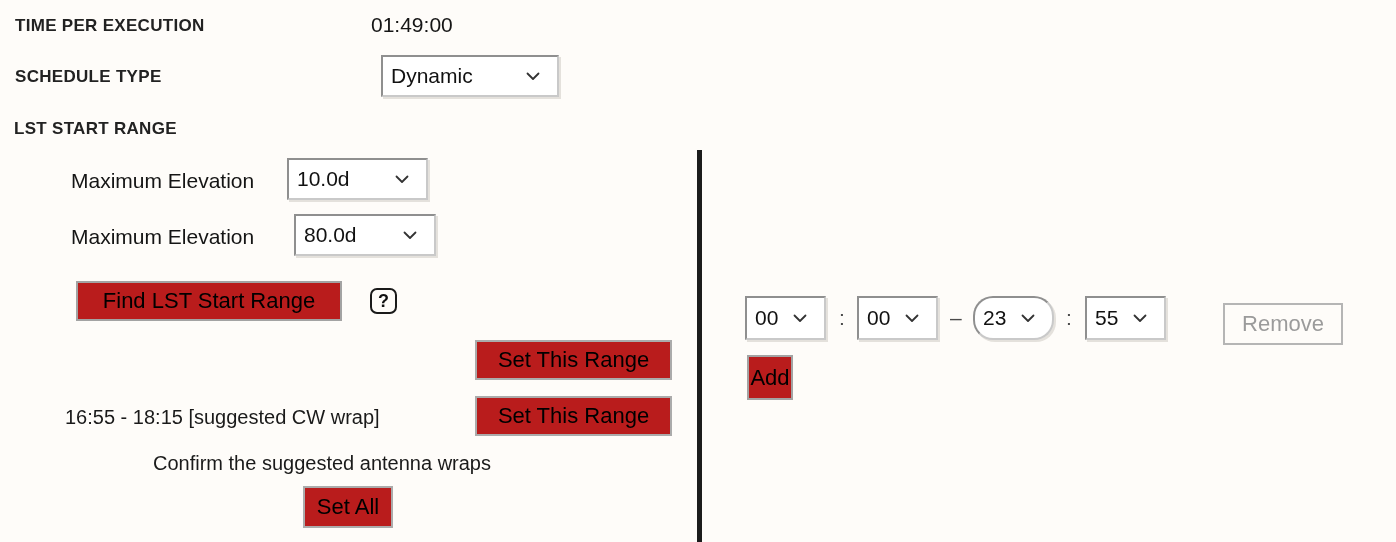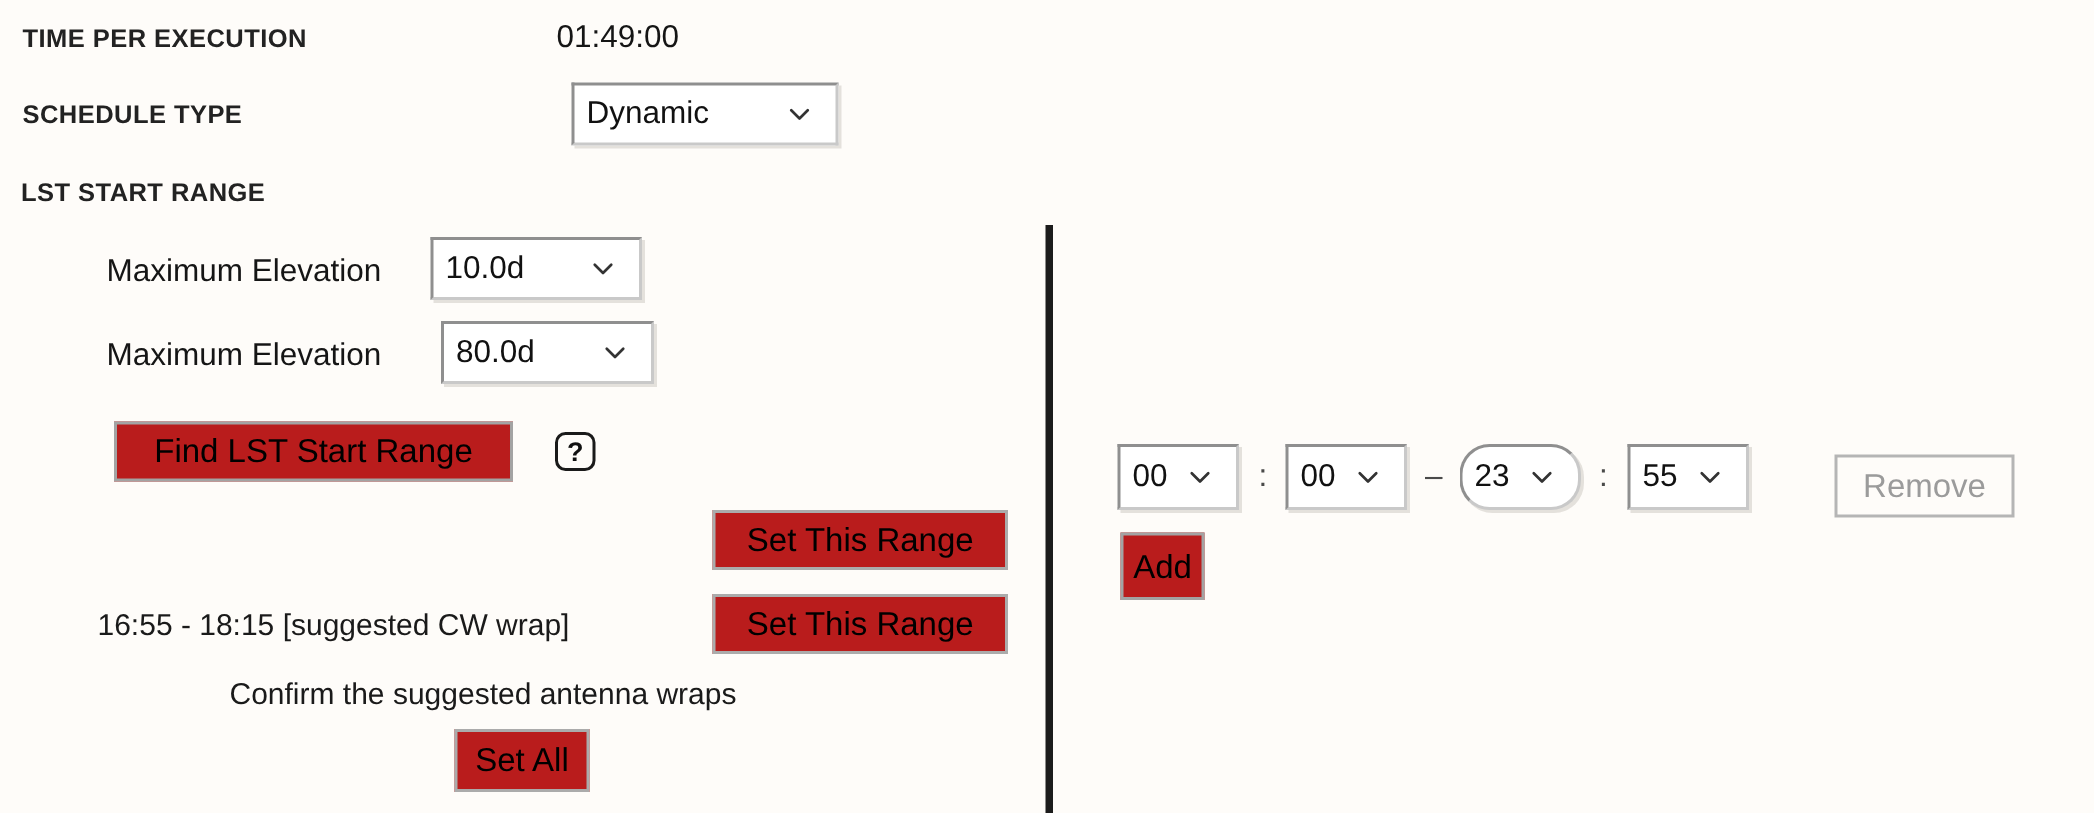--- a/index.html
+++ b/index.html
@@ -184,15 +184,15 @@
     <span class="val">55</span>
     <span class="chev">
       <svg width="14" height="9" viewBox="0 0 14 9">
           <path d="M1.5 1.5l5.5 5.5 5.5-5.5" fill="none" stroke="#333" stroke-width="1.8" stroke-linecap="round" stroke-linejoin="round"></path>
         </svg>
     </span>
   </div>
 
   <button class="abs btn btn-disabled" style="left:1223px; top:303px; width:120px; height:42px;">Remove</button>
 
-  <button class="abs btn" style="left:747px; top:355px; width:56px; height:45px; border-color:#a3a3a3;">Add</button>
+  <button class="abs btn" style="left:747px; top:355px; width:46px; height:45px; border-color:#a3a3a3;">Add</button>
 
 </div>
 
 </body></html>

